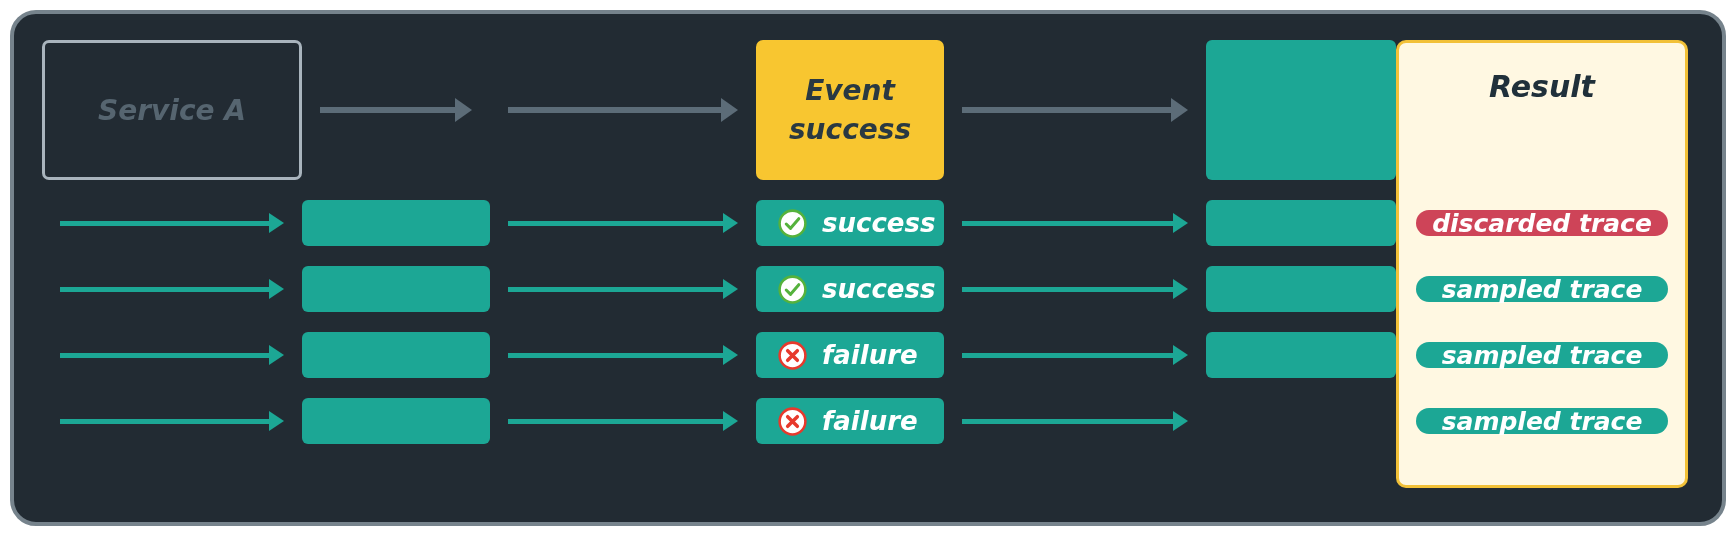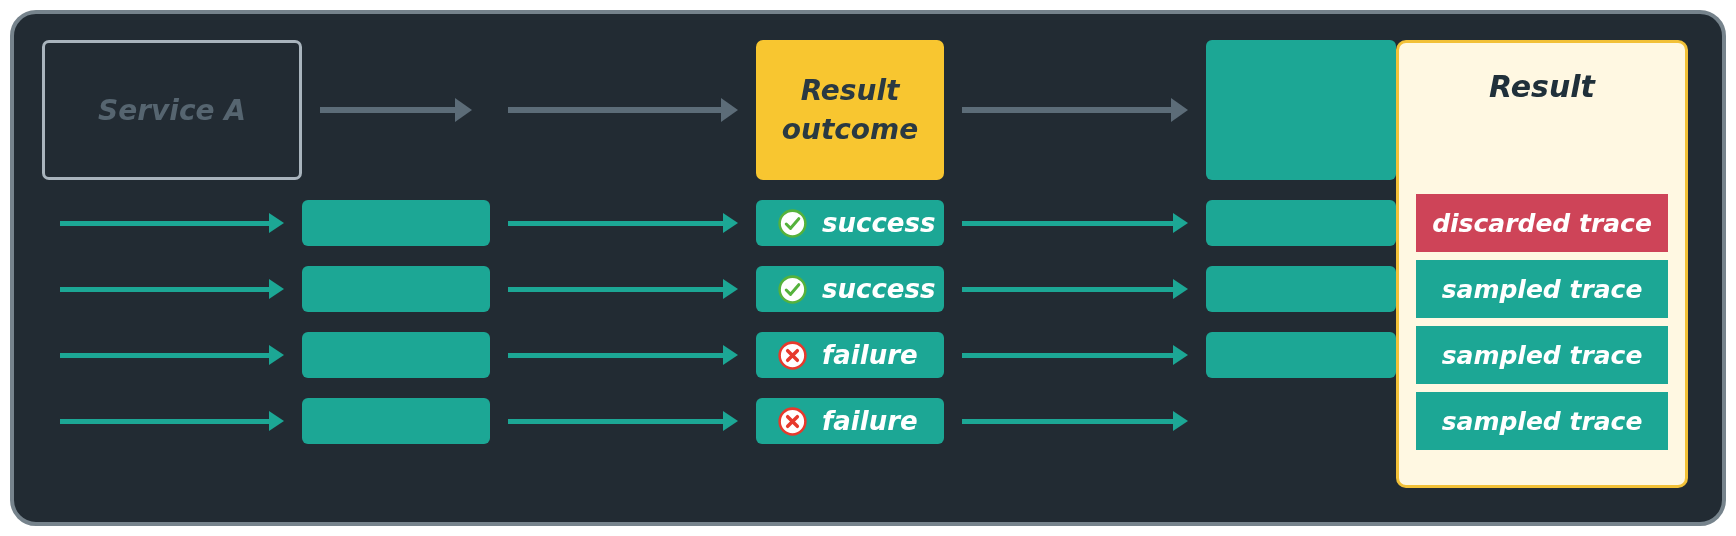--- a/index.html
+++ b/index.html
@@ -118,23 +118,23 @@
   }
   .outcome-bar svg { display: block; }
   .icon-success circle { fill: #ffffff; stroke: var(--success-green, #55B23C); stroke-width: 2.6; }
   .icon-success path { fill: none; stroke: var(--success-green, #55B23C); stroke-width: 3.1; stroke-linecap: round; stroke-linejoin: round; }
   .icon-failure circle { fill: #ffffff; stroke: var(--failure-red, #E7392C); stroke-width: 2.6; }
   .icon-failure path { fill: none; stroke: var(--failure-red, #E7392C); stroke-width: 3.6; stroke-linecap: round; }
   
   .pill {
     grid-column: 7;
     align-self: center;
-    height: 58px;
+    height: 26px;
     margin: 0 20px;
-    border-radius: 0;
+    border-radius: 13px;
     display: flex;
     align-items: center;
     justify-content: center;
     color: var(--white-text, #FFFFFF);
     font-size: 25px;
     font-weight: 600;
     background: var(--teal, #1CA795);
     z-index: 2;
   }
   .pill.discarded { background: var(--red, #CE4458); }
@@ -155,21 +155,21 @@
       </div>
       <div class="arrow gray">
         <div class="shaft"></div>
         <div class="head"></div>
       </div>
       <div class="arrow gray">
         <div class="shaft"></div>
         <div class="head"></div>
       </div>
       <div class="event-box">
-        <div class="event-label">Result outcome</div>
+        <div class="event-label">Event success</div>
       </div>
       <div class="arrow gray">
         <div class="shaft"></div>
         <div class="head"></div>
       </div>
       <div class="result-box">
         <div class="result-title">Result</div>
       </div>
 
       <div class="bar"></div>

